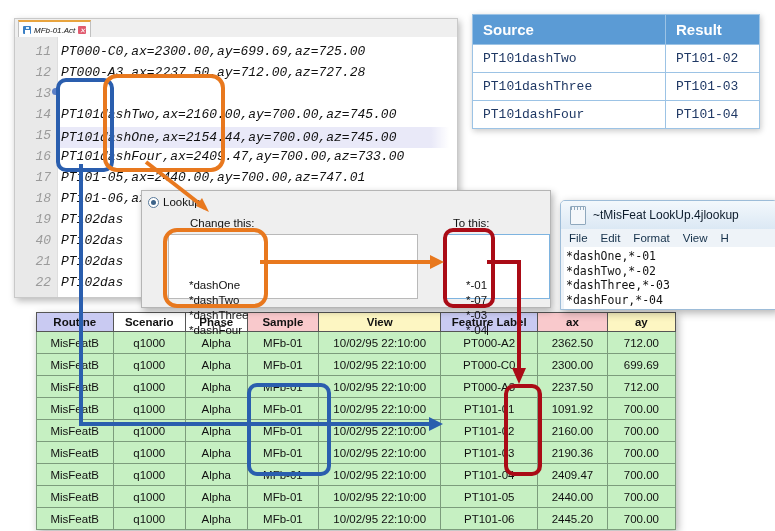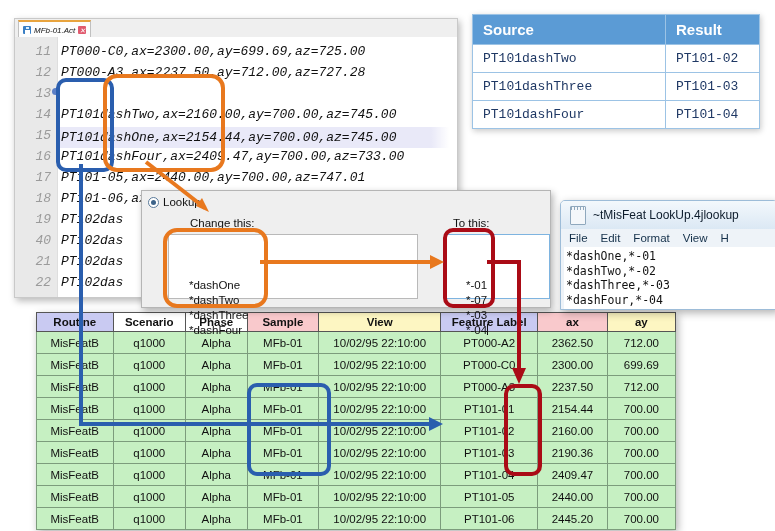--- a/index.html
+++ b/index.html
@@ -314,21 +314,21 @@
         <td>2237.50</td>
         <td>712.00</td>
       </tr>
       <tr>
         <td>MisFeatB</td>
         <td>q1000</td>
         <td>Alpha</td>
         <td>MFb-01</td>
         <td>10/02/95 22:10:00</td>
         <td>PT101-01</td>
-        <td>2154.44</td>
+        <td>1091.92</td>
         <td>700.00</td>
       </tr>
       <tr>
         <td>MisFeatB</td>
         <td>q1000</td>
         <td>Alpha</td>
         <td>MFb-01</td>
         <td>10/02/95 22:10:00</td>
         <td>PT101-02</td>
         <td>2160.00</td>

